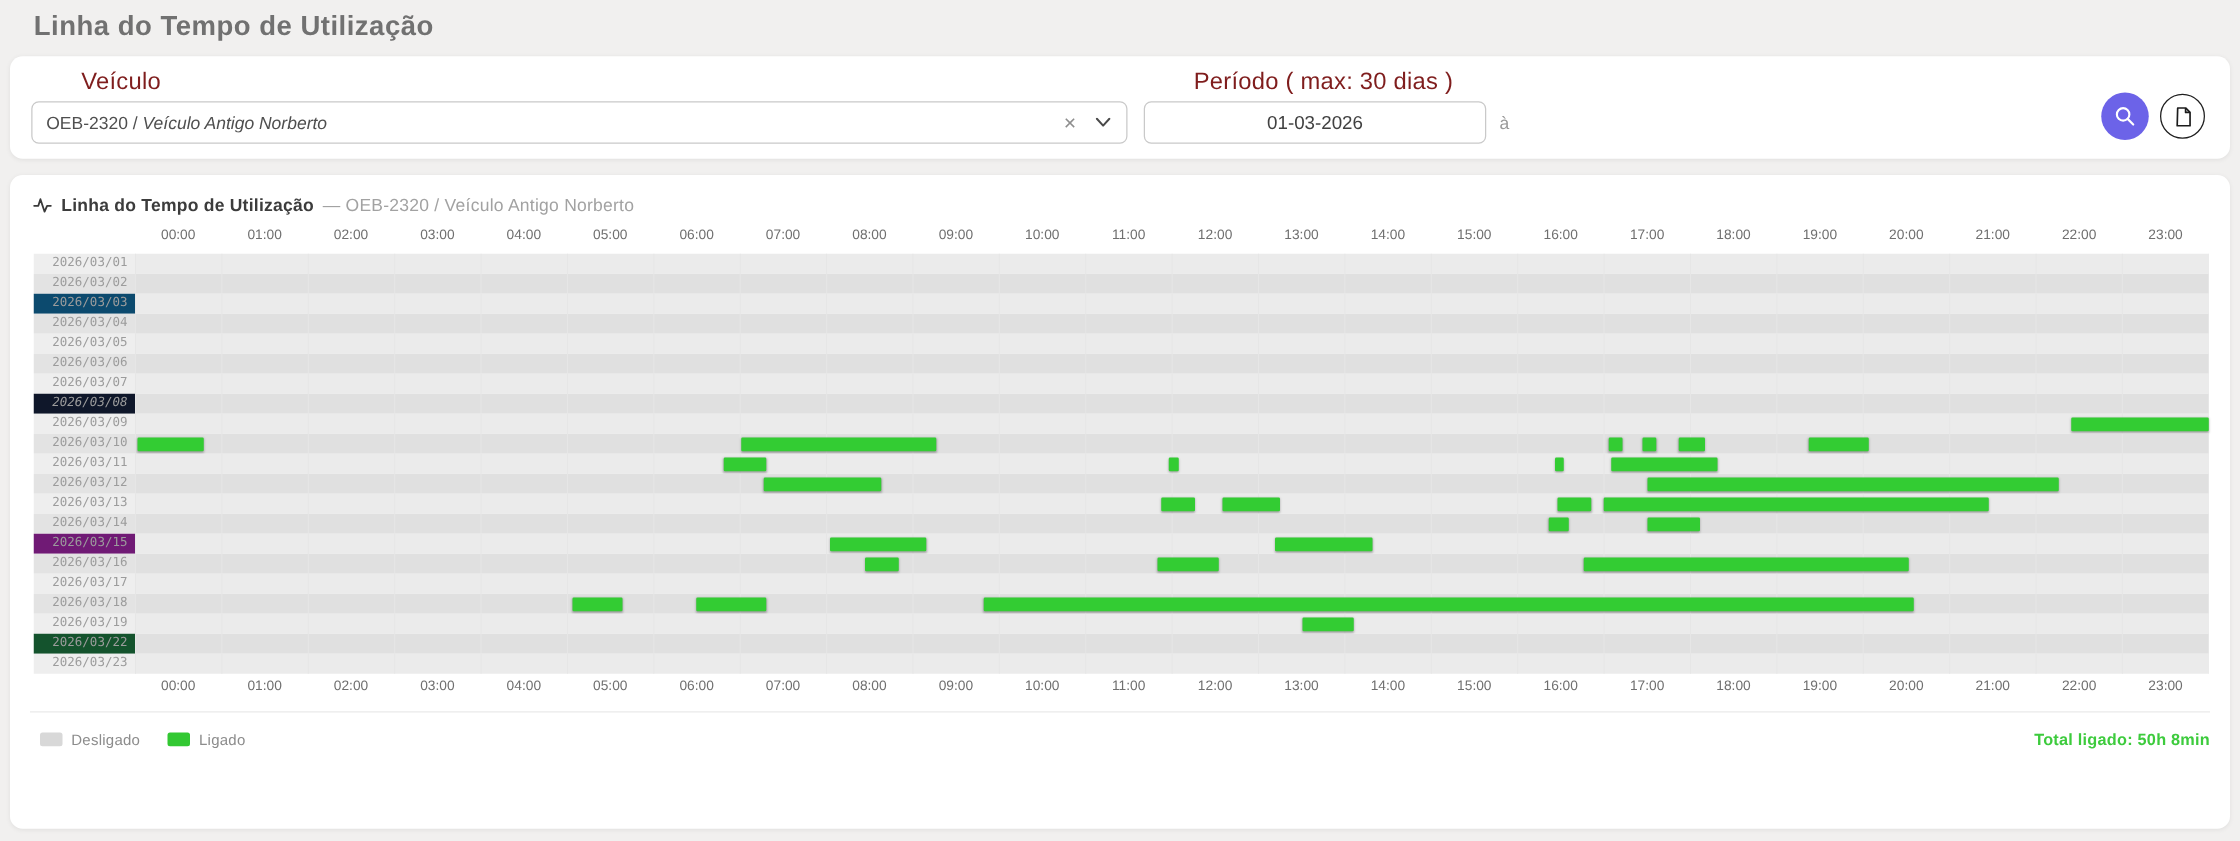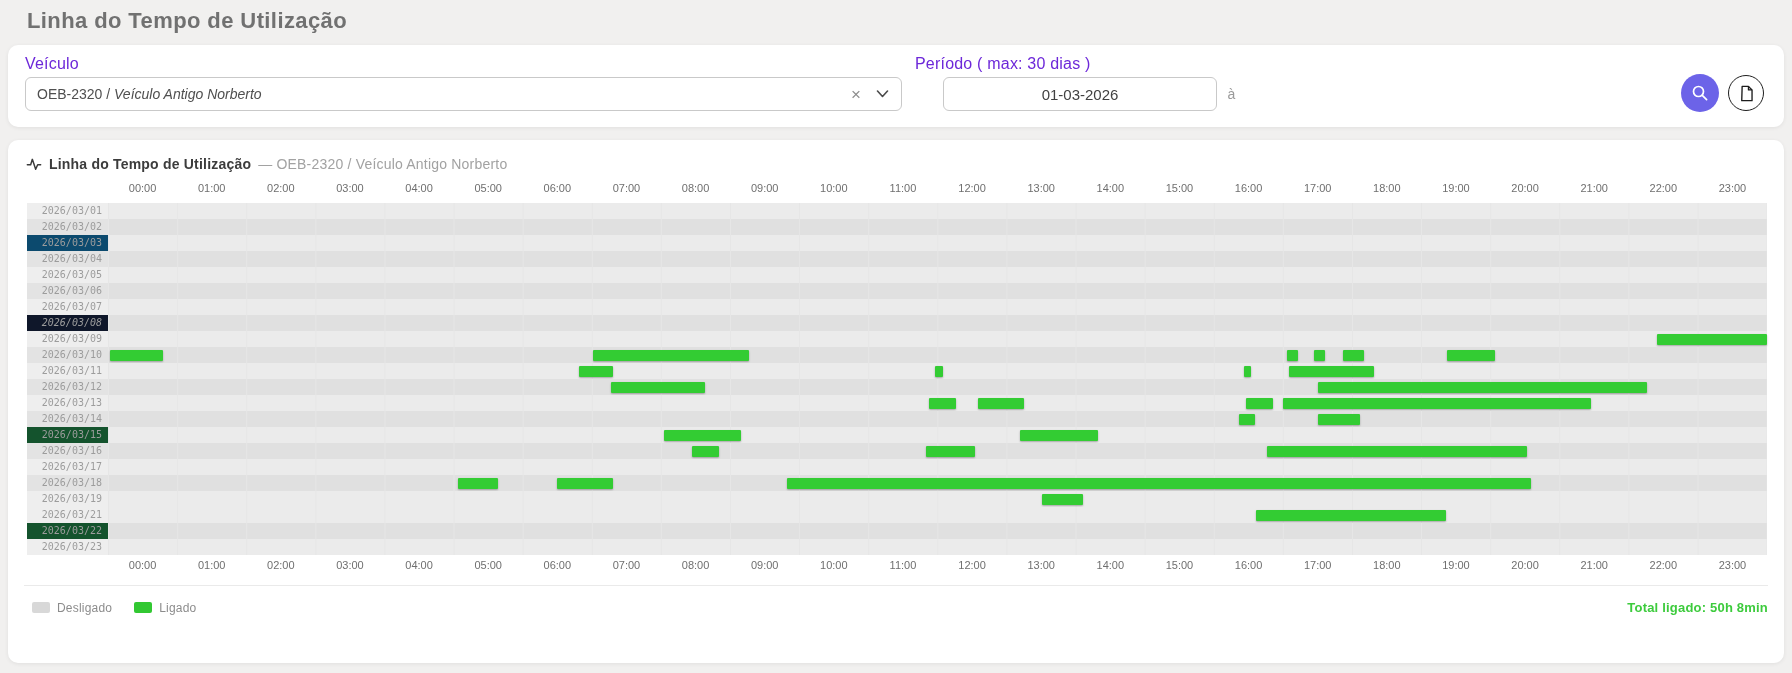--- a/index.html
+++ b/index.html
@@ -7,29 +7,29 @@
     font-family:"Liberation Sans", sans-serif; }
 
   .page-title { position:absolute; left:27px; top:8px; font-size:22px; color:#717171;
     letter-spacing:.4px; }
 
   .card { position:absolute; left:8px; width:1776px; background:#fff; border-radius:10px;
     box-shadow:0 1px 4px rgba(0,0,0,.07); }
 
   
   .filter-card { top:45px; height:82px; padding:10px 20px 0 17px; display:flex; align-items:flex-start; }
-  .field-label { font-size:16px; color:#6d28d9; margin-bottom:4px; letter-spacing:.2px; }
+  .field-label { font-size:19px; color:#7f1d1d; margin-bottom:4px; letter-spacing:.2px;margin-left:40px; }
   .vehicle-block { width:877px; margin-right:13px; }
   .select-box { height:34px; border:1px solid #c9c9c9; border-radius:6px; display:flex;
     align-items:center; padding:0 12px 0 11px; cursor:pointer; }
   .select-text { font-size:14px; color:#4f4f4f; flex:1; white-space:nowrap; overflow:hidden; }
   .select-text .veh-name { font-style:italic; }
   .clear-x { font-size:17px; color:#8e8e8e; margin-right:15px; line-height:1; cursor:pointer; }
   .period-block { width:575px; }
-  .period-row { display:flex; align-items:center;margin-left:28px; }
+  .period-row { display:flex; align-items:center; }
   .date-input { width:274px; height:34px; border:1px solid #c9c9c9; border-radius:6px;
     font-size:15px; color:#414141; display:flex; align-items:center; justify-content:center;
     background:#fff; }
   .date-sep { width:29px; text-align:center; font-size:14px; color:#9a9a9a; }
   .filter-actions { margin-left:auto; display:flex; align-items:center; gap:9px; margin-top:19px; }
   .btn-search { width:38px; height:38px; border-radius:50%; background:#6c63e8; border:none;
     display:flex; align-items:center; justify-content:center; cursor:pointer; }
   .btn-export { width:36px; height:36px; border-radius:50%; background:#fff;
     border:1.5px solid #1f1f1f; display:flex; align-items:center; justify-content:center; cursor:pointer; }
 
@@ -226,21 +226,21 @@
       <div class="trow">
         <div class="rowpad"></div>
         <div class="glabel" style="background: rgb(227, 227, 227);">2026/03/14</div>
         <div class="track" style="background-color: rgb(224, 224, 224);">
           <div class="bar" style="left: 68.1667%; width: 1%;"></div>
           <div class="bar" style="left: 72.9583%; width: 2.5%;"></div>
         </div>
       </div>
       <div class="trow">
         <div class="rowpad"></div>
-        <div class="glabel" style="background: #14532d;">2026/03/15</div>
+        <div class="glabel" style="background: #701a75;">2026/03/15</div>
         <div class="track" style="background-color: rgb(235, 235, 235);">
           <div class="bar" style="left: 33.5417%; width: 4.625%;"></div>
           <div class="bar" style="left: 54.9583%; width: 4.70833%;"></div>
         </div>
       </div>
       <div class="trow">
         <div class="rowpad"></div>
         <div class="glabel" style="background: rgb(227, 227, 227);">2026/03/16</div>
         <div class="track" style="background-color: rgb(224, 224, 224);">
           <div class="bar" style="left: 35.2083%; width: 1.625%;"></div>
@@ -260,27 +260,20 @@
           <div class="bar" style="left: 21.0833%; width: 2.41667%;"></div>
           <div class="bar" style="left: 27.0417%; width: 3.375%;"></div>
           <div class="bar" style="left: 40.9167%; width: 44.875%;"></div>
         </div>
       </div>
       <div class="trow">
         <div class="rowpad"></div>
         <div class="glabel" style="background: rgb(238, 238, 238);">2026/03/19</div>
         <div class="track" style="background-color: rgb(235, 235, 235);">
           <div class="bar" style="left: 56.2917%; width: 2.45833%;"></div>
-        </div>
-      </div>
-      <div class="trow">
-        <div class="rowpad"></div>
-        <div class="glabel" style="background: rgb(238, 238, 238);">2026/03/21</div>
-        <div class="track" style="background-color: rgb(235, 235, 235);">
-          <div class="bar" style="left: 69.2083%; width: 11.4167%;"></div>
         </div>
       </div>
       <div class="trow">
         <div class="rowpad"></div>
         <div class="glabel" style="background: #14532d;">2026/03/22</div>
         <div class="track" style="background-color: rgb(224, 224, 224);"></div>
       </div>
       <div class="trow">
         <div class="rowpad"></div>
         <div class="glabel" style="background: rgb(238, 238, 238);">2026/03/23</div>

